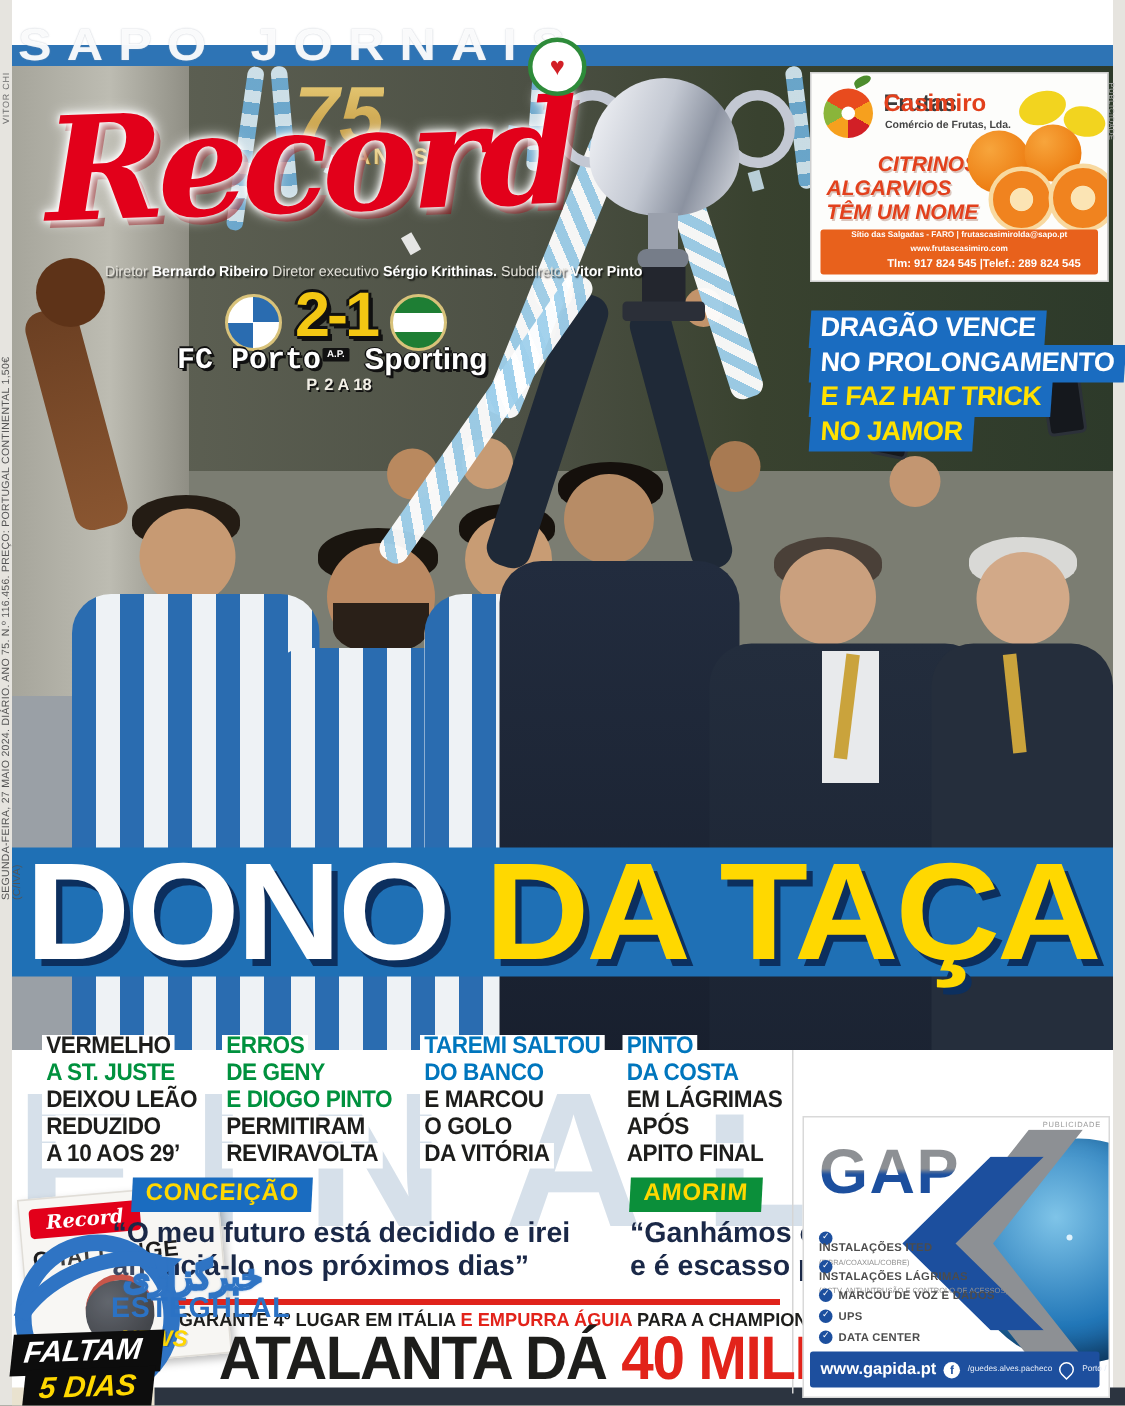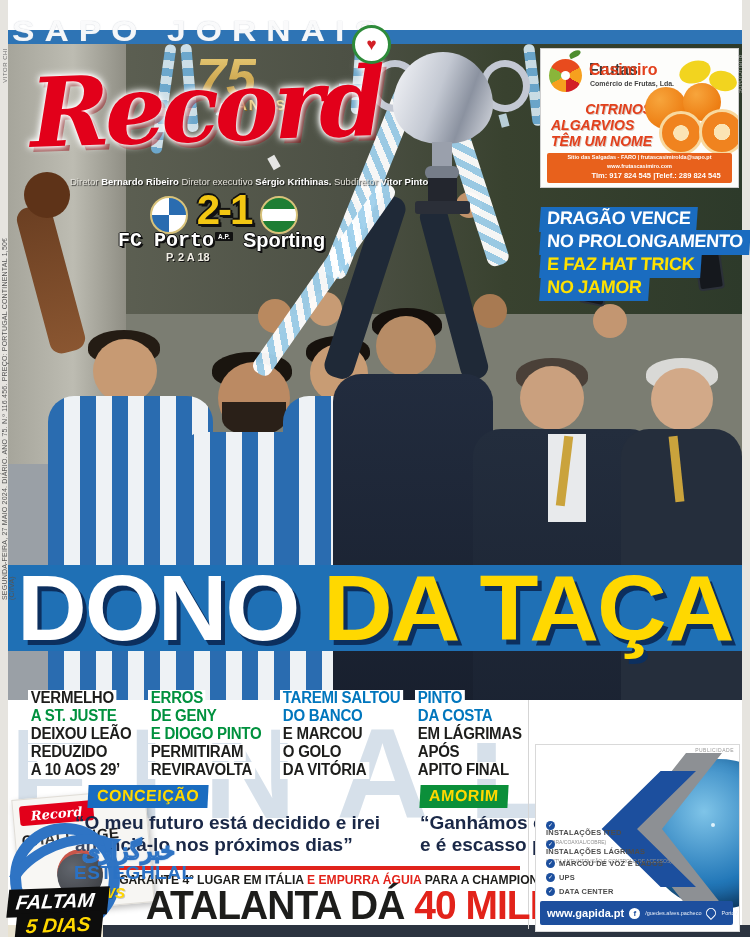--- a/index.html
+++ b/index.html
@@ -72,21 +72,21 @@
   .badge.scp{left:252px;top:196px;background:linear-gradient(180deg,#1e7e34 0 32%,#fff 32% 68%,#1e7e34 68%);}
   .score{left:176px;top:186px;width:80px;text-align:center;z-index:7;font-size:42px;font-weight:900;
          color:#f3c713;letter-spacing:-2px;
          text-shadow:-2px 0 0 #111,2px 0 0 #111,0 2px 0 #111,0 -2px 0 #111,3px 3px 0 #111;}
   .team{z-index:7;font-size:20px;font-weight:900;color:#fff;text-align:center;
         text-shadow:-1px 0 0 #111,1px 0 0 #111,0 1px 0 #111,0 -1px 0 #111,2px 2px 0 #111;}
   .team.home{left:98px;top:229px;width:120px;font-family:Liberation Mono, monospace;}
   .team.away{left:216px;top:229px;width:120px;}
   .aptag{left:207px;top:232px;z-index:8;background:#111;color:#fff;font-size:6.5px;font-weight:700;
          padding:1px 3px;border-radius:1px;}
-  .pagesref{left:158px;top:251px;width:120px;text-align:left;z-index:7;font-size:11px;font-weight:800;
+  .pagesref{left:158px;top:251px;width:120px;text-align:center;z-index:7;font-size:11px;font-weight:800;
             color:#f2efe6;text-shadow:1px 1px 0 #111;}
 
   
   .fruitad{left:532px;top:48px;width:197px;height:138px;background:#fdfdfb;border:1px solid #cfcfcf;
            z-index:7;overflow:hidden;}
   .fruitad div,.fruitad span{position:absolute;}
   .citrus{left:8px;top:10px;width:33px;height:33px;border-radius:50%;
           background:conic-gradient(#e84b1e 0 60deg,#f6a01e 60deg 120deg,#d21f26 120deg 180deg,#f6a01e 180deg 240deg,#8ab53a 240deg 300deg,#e84b1e 300deg);}
   .citrus i{position:absolute;left:12px;top:12px;width:9px;height:9px;background:#fff;border-radius:50%;}
   .leaf{left:28px;top:2px;width:12px;height:6px;background:#4d8d2d;border-radius:50% 50% 50% 0;transform:rotate(-25deg);}
@@ -396,20 +396,21 @@
   <div class="abs dias">5 DIAS</div>
 
   <div class="abs gapad">
     <span class="gpub">PUBLICIDADE</span>
     <div class="globe"></div>
     <div class="gdot" style="left:150px;top:40px;"></div>
     <div class="gdot" style="left:175px;top:78px;"></div>
     <div class="gdot" style="left:132px;top:100px;"></div>
     <div class="chev gray"></div>
     <div class="chev blue"></div>
+    <div class="gaplogo">GAP</div>
     <div class="gitem" style="top:76px;">
       <span class="gcheck">✓</span>
       <span><span class="gtit">INSTALAÇÕES ITED</span><span class="gsub">(FIBRA/COAXIAL/COBRE)</span></span>
     </div>
     <div class="gitem" style="top:95px;">
       <span class="gcheck">✓</span>
       <span><span class="gtit">INSTALAÇÕES LÁGRIMAS</span><span class="gsub">(CCTV, ANTI-INTRUSÃO E CONTROLO DE ACESSOS)</span></span>
     </div>
     <div class="gitem" style="top:114px;">
       <span class="gcheck">✓</span>

